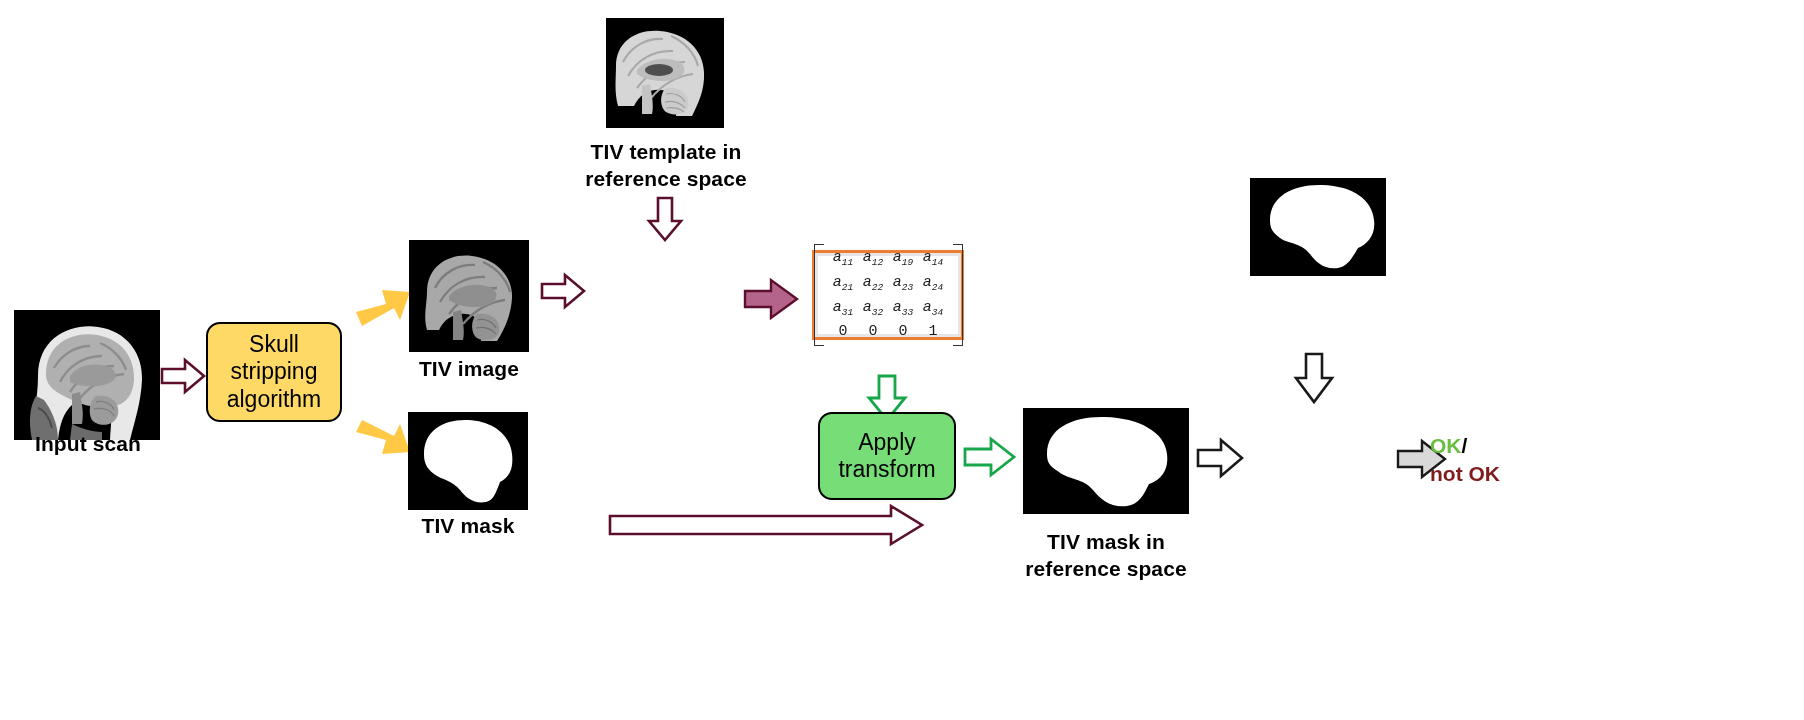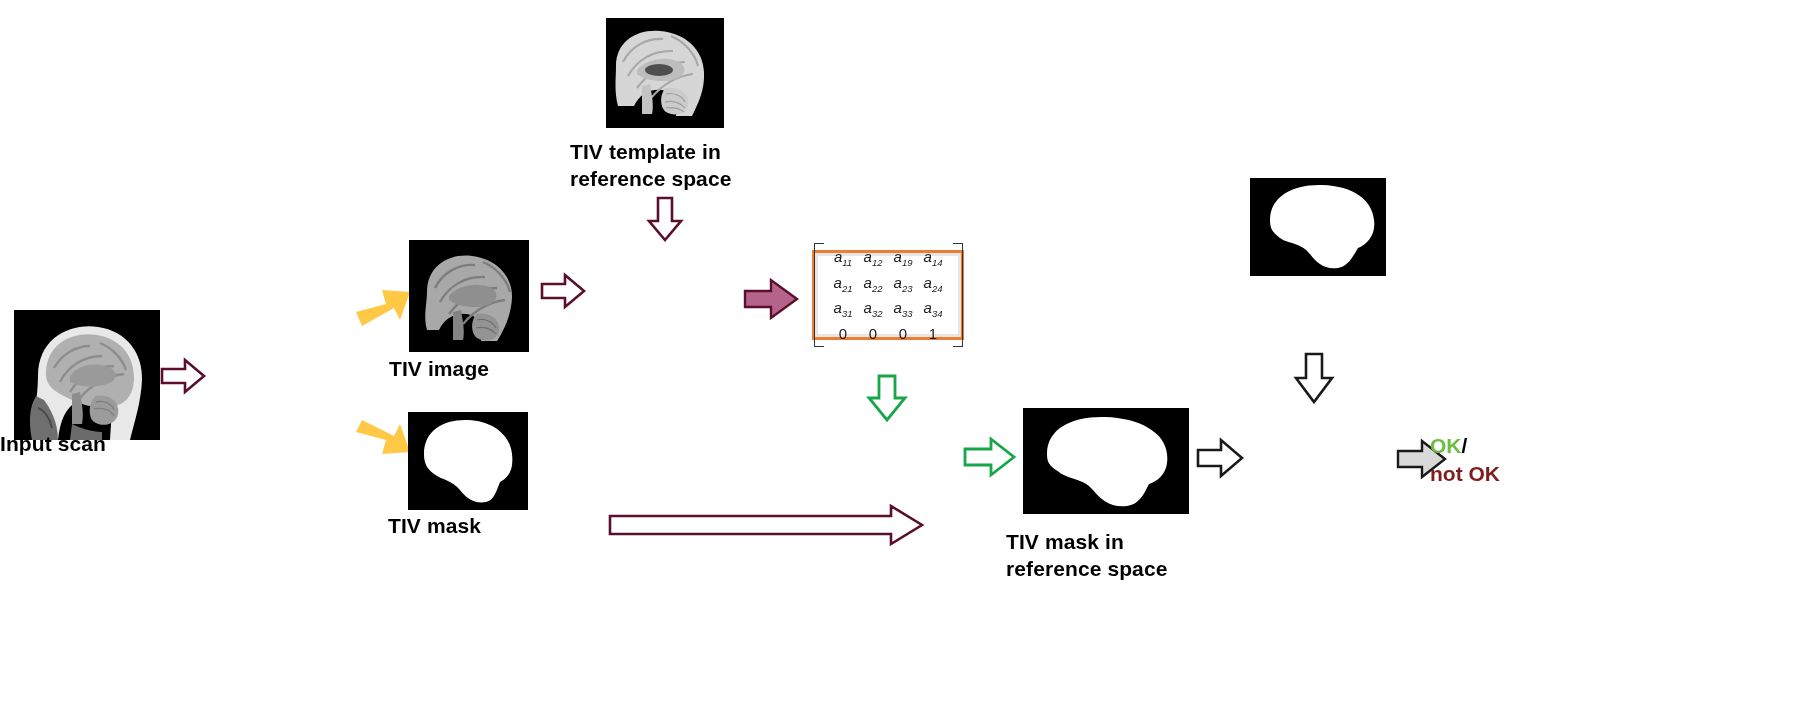--- a/index.html
+++ b/index.html
@@ -26,39 +26,39 @@
     box-sizing:border-box;
   }
   .pbox span{display:block;padding:0 6px;}
   .pbox-yellow{background:#ffd966;font-size:23px;}
   .pbox-pink{background:#eddce4;font-size:23px;}
   .pbox-green{background:#77dd77;font-size:23px;}
   .pbox-grey{background:#d9d9d9;font-size:22px;}
 
   
   .cap{
-    position:absolute;text-align:left;font-weight:bold;
+    position:absolute;text-align:center;font-weight:bold;
     font-size:21px;line-height:1.3;letter-spacing:.1px;
   }
 
   
   .matrix-card{
     position:absolute;
     border:3px solid #ed7d31;
     background:#e6e6e6;
     box-sizing:border-box;
     padding:3px;
   }
   .matrix-inner{
     background:#ffffff;width:100%;height:100%;
     display:flex;align-items:center;justify-content:center;
   }
   .mtx{
     display:flex;align-items:stretch;
-    font-family:Liberation Sans, sans-serif;
+    font-family:Liberation Mono, monospace;
     font-style:italic;
     font-size:15px;
     color:#1a1a1a;
   }
   .brk{width:9px;position:relative;}
   .brk::before{
     content:"";position:absolute;left:0;top:0;bottom:0;width:9px;
     border-top:1.4px solid #333;border-bottom:1.4px solid #333;
   }
   .brk.l::before{border-left:1.4px solid #333;}
@@ -127,20 +127,23 @@
   <div class="cap" style="left:0px;top:430px;width:176px;">
     <span>Input  scan</span>
   </div>
 
   <div class="arw" style="left:160px;top:355px;">
     <svg width="46" height="42" viewBox="0 0 46 42">
       <polygon points="2,14 25,14 25,5 44,21 25,37 25,28 2,28" fill="#ffffff" stroke="#5b0f2d" stroke-width="2.6" stroke-linejoin="miter"></polygon>
     </svg>
   </div>
 
+  <div class="pbox pbox-yellow" style="left:206px;top:322px;width:136px;height:100px;">
+    <span>Skull<br>stripping<br>algorithm</span>
+  </div>
 
   <div class="arw" style="left:352px;top:278px;">
     <svg width="62" height="52" viewBox="0 0 62 52">
       <polygon points="4,34 34,26 30,12 58,14 48,42 42,30 10,48" fill="#ffc845"></polygon>
     </svg>
   </div>
 
   <div class="arw" style="left:352px;top:418px;">
     <svg width="62" height="52" viewBox="0 0 62 52">
       <polygon points="4,14 34,22 30,36 58,34 48,6 42,18 10,2" fill="#ffc845"></polygon>
@@ -259,20 +262,23 @@
   <div class="cap" style="left:388px;top:512px;width:160px;">
     <span>TIV mask</span>
   </div>
 
   <div class="arw" style="left:608px;top:503px;">
     <svg width="316" height="44" viewBox="0 0 316 44">
       <polygon points="2,13 283,13 283,3 314,22 283,41 283,31 2,31" fill="#ffffff" stroke="#5b0f2d" stroke-width="2.6"></polygon>
     </svg>
   </div>
 
+  <div class="pbox pbox-green" style="left:818px;top:412px;width:138px;height:88px;">
+    <span>Apply<br>transform</span>
+  </div>
 
   <div class="arw" style="left:963px;top:434px;">
     <svg width="54" height="46" viewBox="0 0 54 46">
       <polygon points="2,15 28,15 28,5 51,23 28,41 28,31 2,31" fill="#ffffff" stroke="#17a649" stroke-width="2.8"></polygon>
     </svg>
   </div>
 
   <div class="tile" style="left:1023px;top:408px;width:166px;height:106px;">
     <svg viewBox="0 0 166 106" preserveAspectRatio="none">
       <rect width="166" height="106" fill="#000"></rect>

